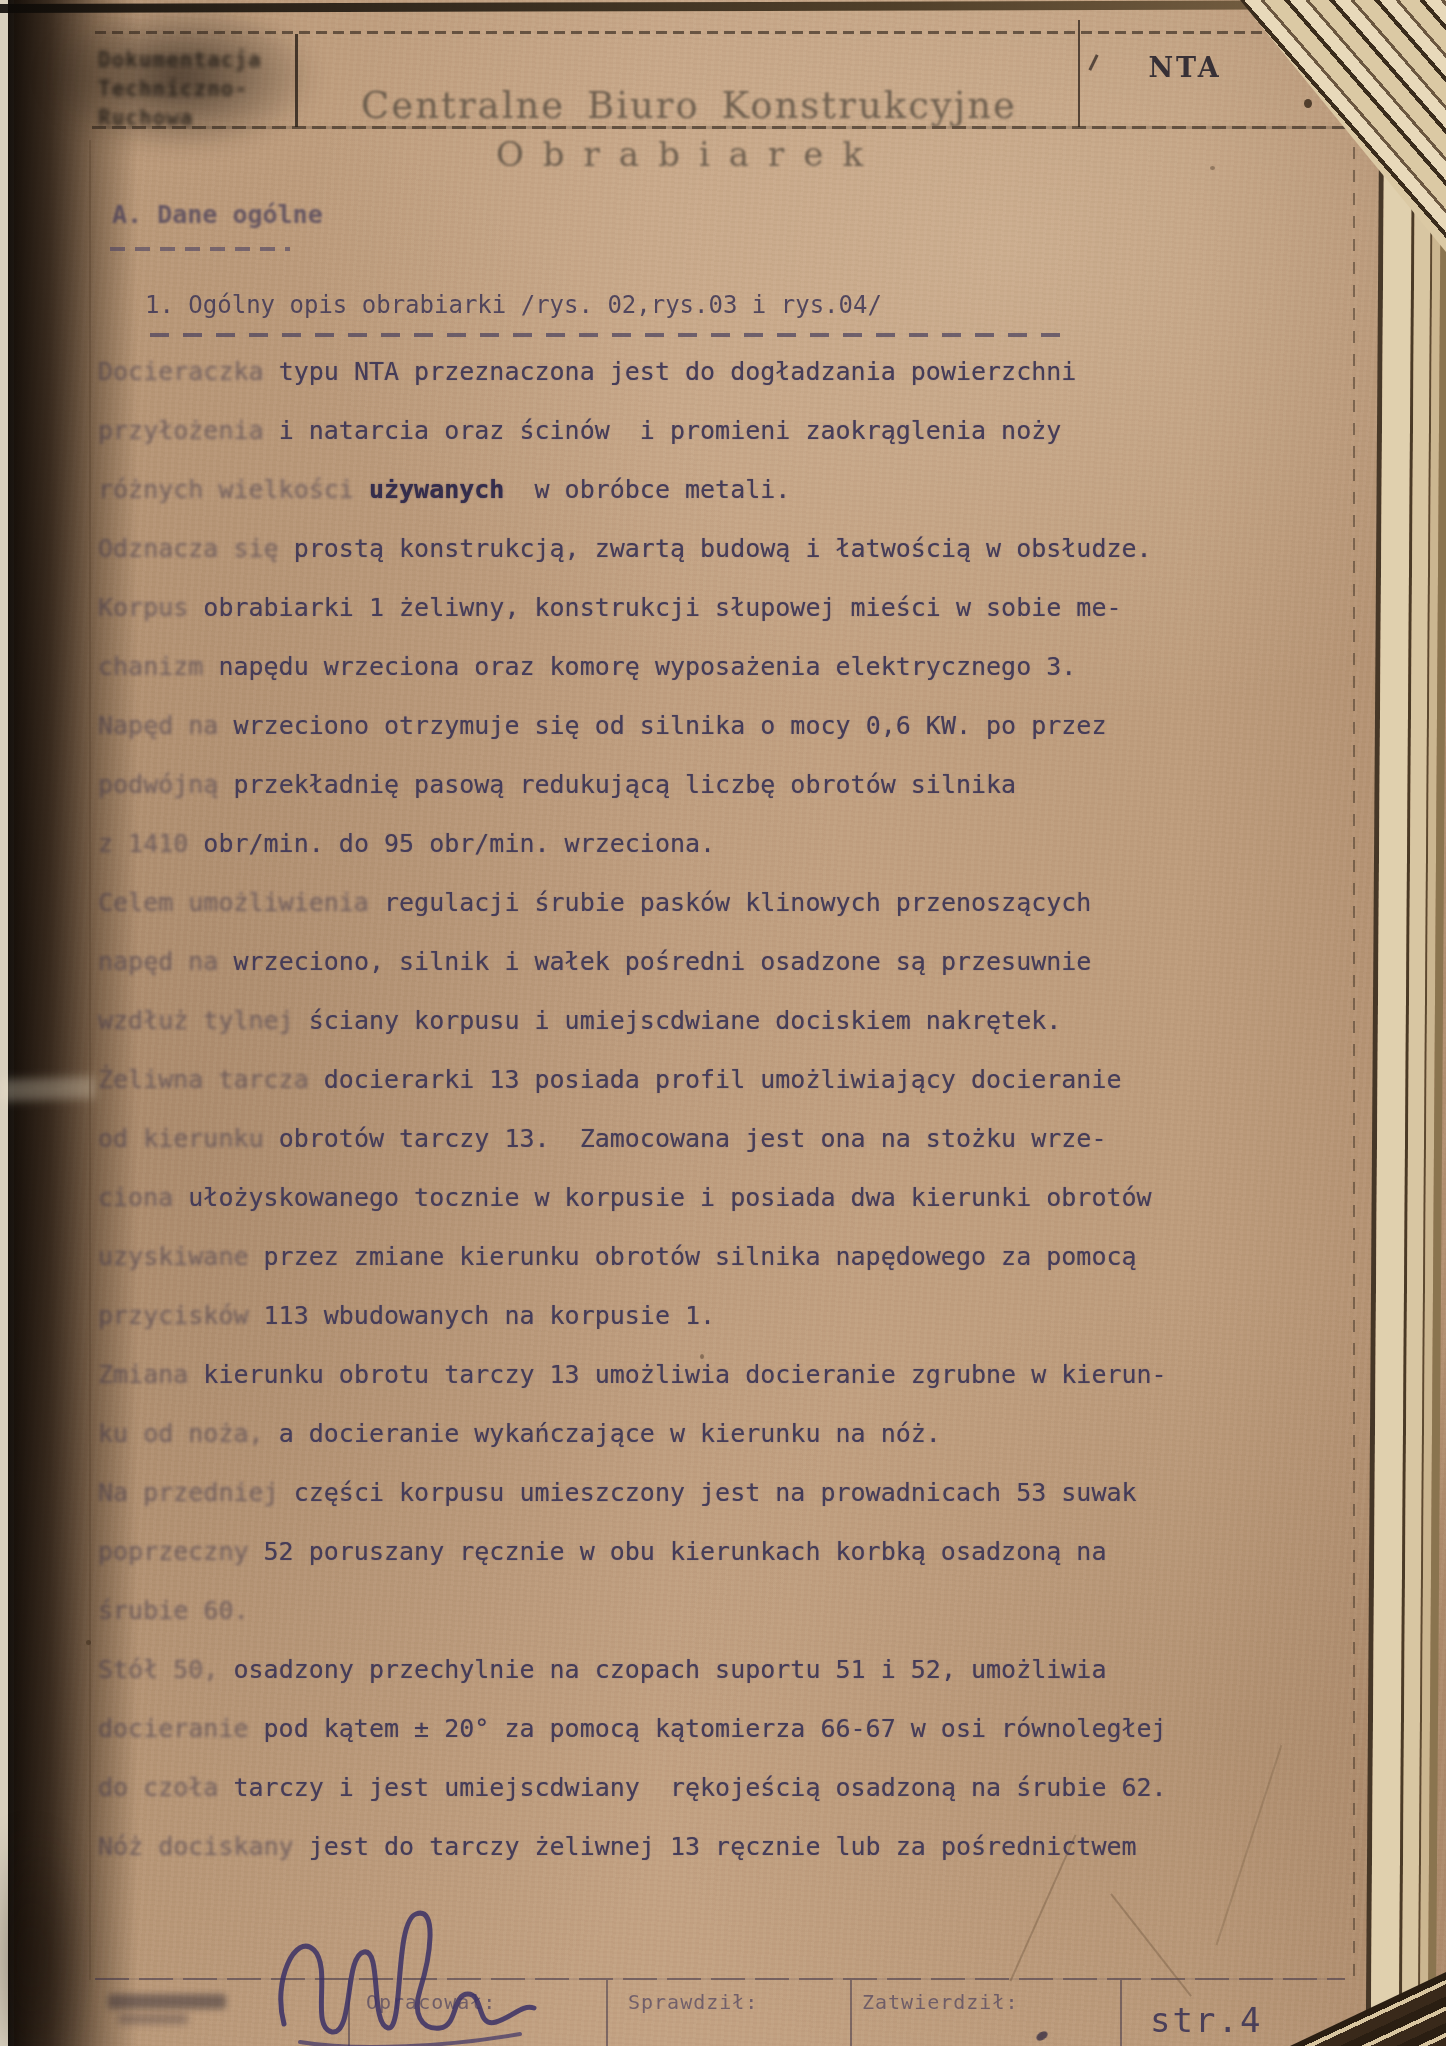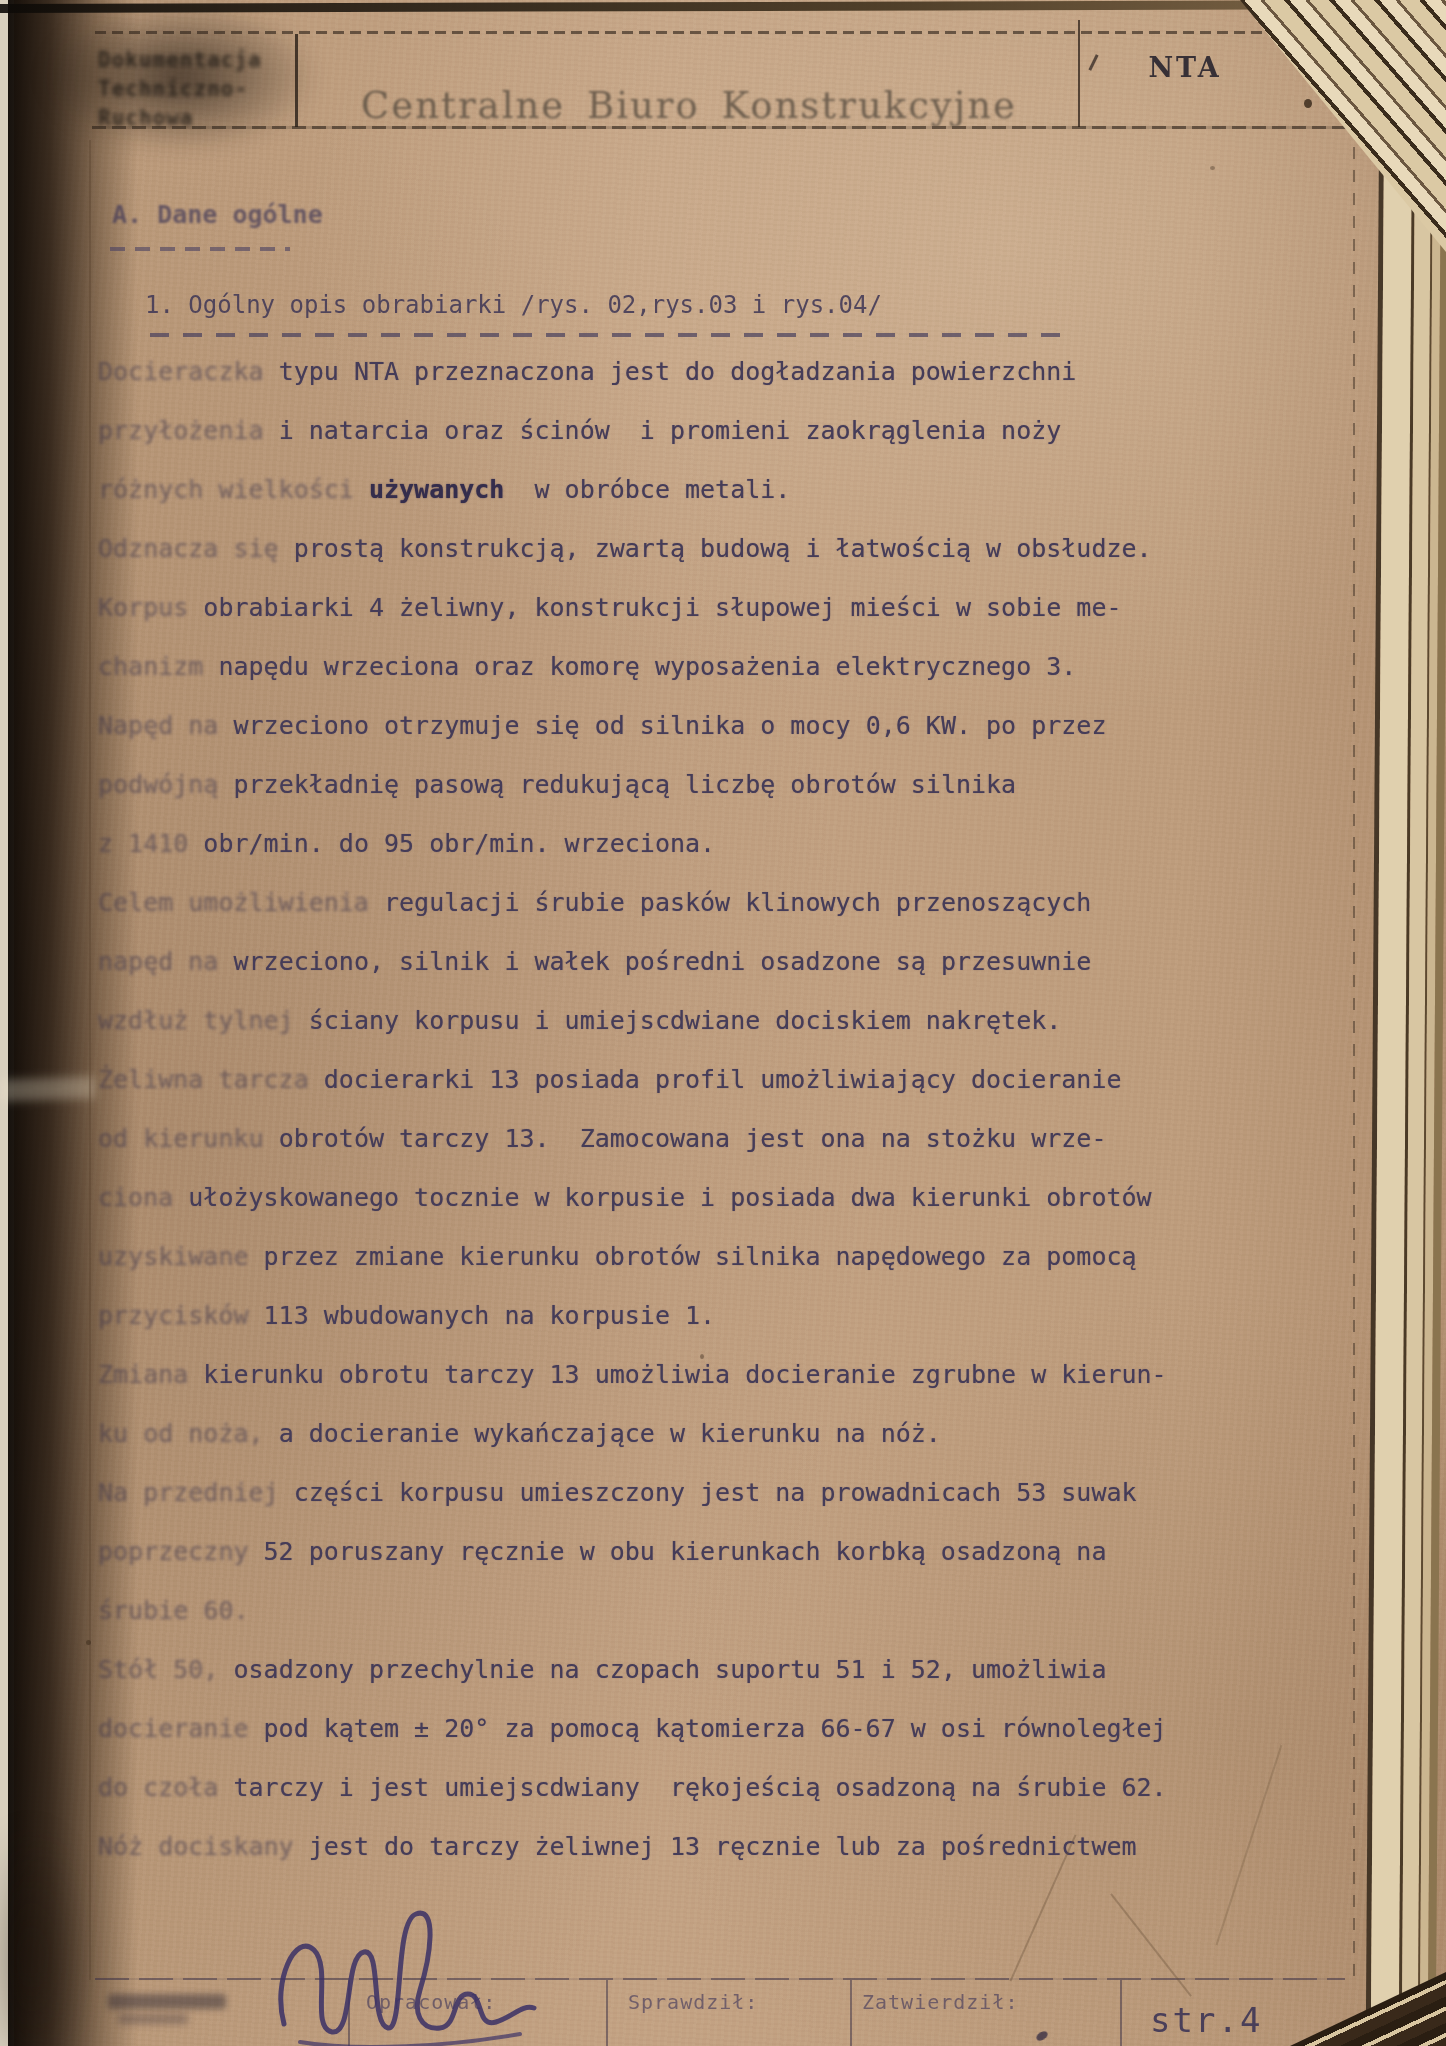--- a/index.html
+++ b/index.html
@@ -130,35 +130,36 @@
   <div class="abs" id="margin-line"></div>
   <div class="abs" id="right-crease"></div>
 
   <div class="abs" id="doc-label">
     <div>Dokumentacja</div>
     <div>Techniczno-</div>
     <div>Ruchowa</div>
   </div>
   <div class="abs" id="title">
     <div id="title-l1">Centralne Biuro Konstrukcyjne</div>
+    <div id="title-l2">Obrabiarek</div>
   </div>
   <div class="abs" id="code">NTA</div>
   <div class="abs" id="code-tick"></div>
 
   <div class="abs ink" id="heading">A. Dane ogólne</div>
   <div class="abs" id="heading-underline"></div>
   <div class="abs ink" id="subheading">1. Ogólny opis obrabiarki /rys. 02,rys.03 i rys.04/</div>
   <div class="abs" id="sub-underline"></div>
 
   <div class="abs" id="body-text">
       <div class="bline"><span class="f">Docieraczka</span><span> typu NTA przeznaczona jest do dogładzania powierzchni</span></div>
       <div class="bline"><span class="f">przyłożenia</span><span> i natarcia oraz ścinów  i promieni zaokrąglenia noży</span></div>
       <div class="bline"><span class="f">różnych wielkości</span><span> </span><span class="b">używanych</span><span>  w obróbce metali.</span></div>
       <div class="bline"><span class="f">Odznacza się</span><span> prostą konstrukcją, zwartą budową i łatwością w obsłudze.</span></div>
-      <div class="bline"><span class="f">Korpus</span><span> obrabiarki 4 żeliwny, konstrukcji słupowej mieści w sobie me-</span></div>
+      <div class="bline"><span class="f">Korpus</span><span> obrabiarki 1 żeliwny, konstrukcji słupowej mieści w sobie me-</span></div>
       <div class="bline"><span class="f">chanizm</span><span> napędu wrzeciona oraz komorę wyposażenia elektrycznego 3.</span></div>
       <div class="bline"><span class="f">Napęd na</span><span> wrzeciono otrzymuje się od silnika o mocy 0,6 KW. po przez</span></div>
       <div class="bline"><span class="f">podwójną</span><span> przekładnię pasową redukującą liczbę obrotów silnika</span></div>
       <div class="bline"><span class="f">z 1410</span><span> obr/min. do 95 obr/min. wrzeciona.</span></div>
       <div class="bline"><span class="f">Celem umożliwienia</span><span> regulacji śrubie pasków klinowych przenoszących</span></div>
       <div class="bline"><span class="f">napęd na</span><span> wrzeciono, silnik i wałek pośredni osadzone są przesuwnie</span></div>
       <div class="bline"><span class="f">wzdłuż tylnej</span><span> ściany korpusu i umiejscdwiane dociskiem nakrętek.</span></div>
       <div class="bline"><span class="f">Żeliwna tarcza</span><span> docierarki 13 posiada profil umożliwiający docieranie</span></div>
       <div class="bline"><span class="f">od kierunku</span><span> obrotów tarczy 13.  Zamocowana jest ona na stożku wrze-</span></div>
       <div class="bline"><span class="f">ciona</span><span> ułożyskowanego tocznie w korpusie i posiada dwa kierunki obrotów</span></div>

